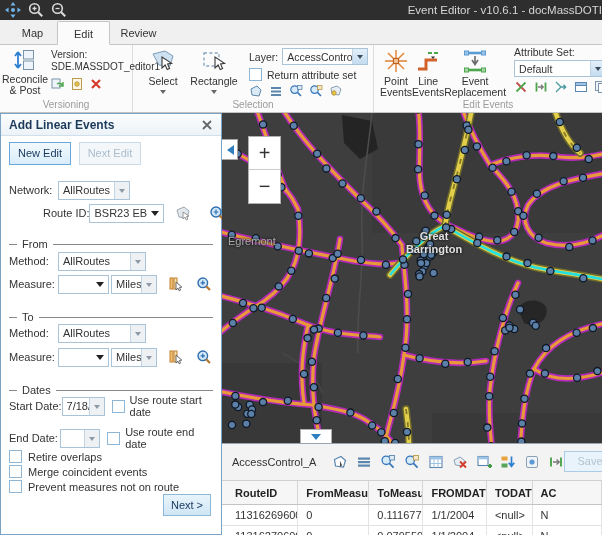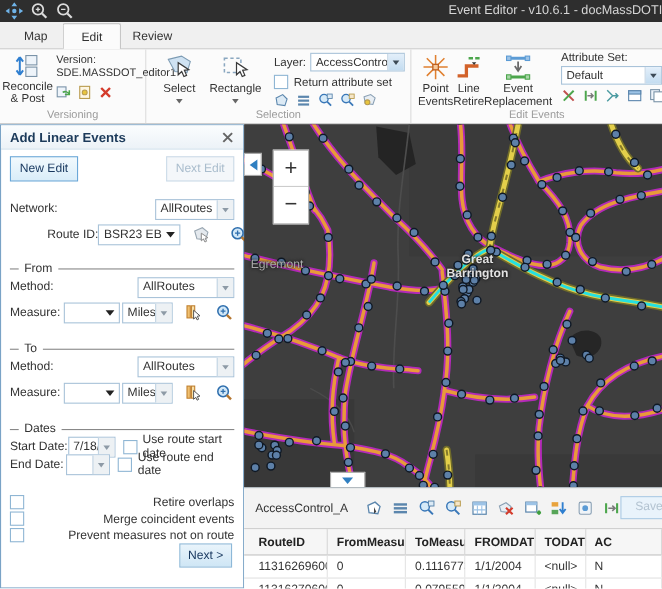--- a/index.html
+++ b/index.html
@@ -56,21 +56,21 @@
   .car.dark { border-top-color:#3c4a56; }
   .flatcar { width:0; height:0; border:4px solid transparent; border-top:5px solid #222; margin:5px 4px 0 0; }
   .cb { width:13px; height:13px; border:1px solid #8fb6d4; background:#fff; flex:none; }
   
   #panel { position:absolute; left:0; top:113px; width:222px; height:422px;
     background:#fff; border:1px solid #7aa3c6; }
   #panel-header { height:22px; display:flex; align-items:center; padding:0 8px;
     background:linear-gradient(#fbfdfe,#ecf2f7); border-bottom:1px solid #cfdfeb; }
   #panel-header .ptitle { font-weight:bold; font-size:12px; color:#1c3a5a; }
   #panel-header .pclose { margin-left:auto; width:12px; height:12px; }
-  .prow { position:absolute; left:8px; right:8px; height:20px; display:flex; align-items:center;justify-content:space-between; }
+  .prow { position:absolute; left:8px; right:8px; height:20px; display:flex; align-items:center; }
   .plabel { white-space:nowrap; }
   .w-net { width:49px; } .w-rte { width:49px;margin-left:34px; } .w-mth { width:49px; }
   .w-msr { width:49px; } .w-dat { width:54px; }
   .sep { height:12px; }
   .sep-dash { width:8px; height:1px; background:#888; margin-right:5px; }
   .sep-line { flex:1; height:1px; background:#888; margin-left:5px; }
   .btn { border:1px solid #6aa7d8; background:linear-gradient(#f2f9fd,#d9edf9);
     color:#17375e; height:23px; width:62px; text-align:center; line-height:21px; font-size:11px; }
   .btn.disabled { border-color:#ccdbe8; background:#f4f7fa; color:#aabdcd; }
   .btn.next { position:absolute; right:10px; top:380px; width:48px; height:22px;
@@ -245,21 +245,21 @@
           <rect x="10.5" y="10.5" width="5" height="5" fill="#f5c89a" stroke="#c06020" stroke-width="1.2"></rect>
         </svg>
         <span>Point Events</span>
       </div>
       <div class="bigbtn" style="width:40px;">
         <svg width="26" height="26" viewBox="0 0 26 26">
           <path d="M3 21 h8 v-9 h11" stroke="#d2622a" stroke-width="3" fill="none"></path>
           <path d="M13 5 h4 M19 5 h4" stroke="#4ca64c" stroke-width="2.2"></path>
           <path d="M16 8.5 l2 2.5 2-2.5 Z" fill="#333"></path>
         </svg>
-        <span>Line Retire</span>
+        <span>Line Events</span>
       </div>
       <div class="bigbtn" style="width:70px;">
         <svg width="26" height="26" viewBox="0 0 26 26">
           <path d="M4 5 H22" stroke="#5b9bd5" stroke-width="2.6"></path>
           <rect x="2.5" y="3" width="4" height="4" fill="#9dc3e6" stroke="#5b9bd5"></rect>
           <rect x="19.5" y="3" width="4" height="4" fill="#9dc3e6" stroke="#5b9bd5"></rect>
           <path d="M13 8 v7 M10 12 l3 4.5 3-4.5" stroke="#6a6a6a" stroke-width="1.6" fill="none"></path>
           <path d="M4 22 H22" stroke="#4ca64c" stroke-width="2.6"></path>
           <rect x="2.5" y="20" width="4" height="4" fill="#a9d6a9" stroke="#4ca64c"></rect>
           <rect x="19.5" y="20" width="4" height="4" fill="#a9d6a9" stroke="#4ca64c"></rect>
@@ -433,21 +433,21 @@
     <div class="combo" style="width:43px;">
       <span class="ctext">7/18/</span>
       <span class="cbtn gray">
           <i class="car"></i>
         </span>
     </div>
     <span class="cb" style="margin-left:7px;"></span>
     <span style="margin-left:5px;">Use route start date</span>
   </div>
 
-  <div class="prow" style="top:298px;">
+  <div class="prow" style="top:314px;">
     <span class="plabel w-dat">End Date:</span>
     <div class="combo" style="width:43px;">
       <span class="ctext"></span>
       <span class="cbtn gray">
           <i class="car"></i>
         </span>
     </div>
     <span class="cb" style="margin-left:7px;"></span>
     <span style="margin-left:5px;">Use route end date</span>
   </div>

